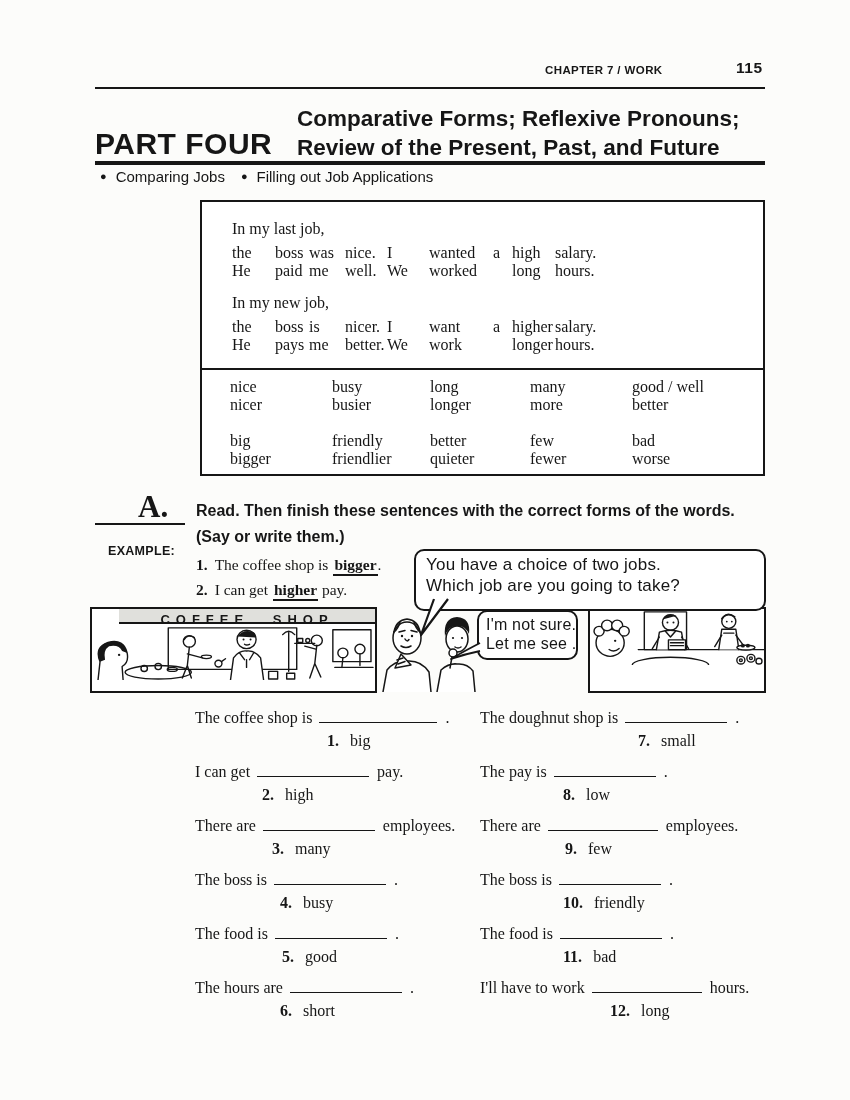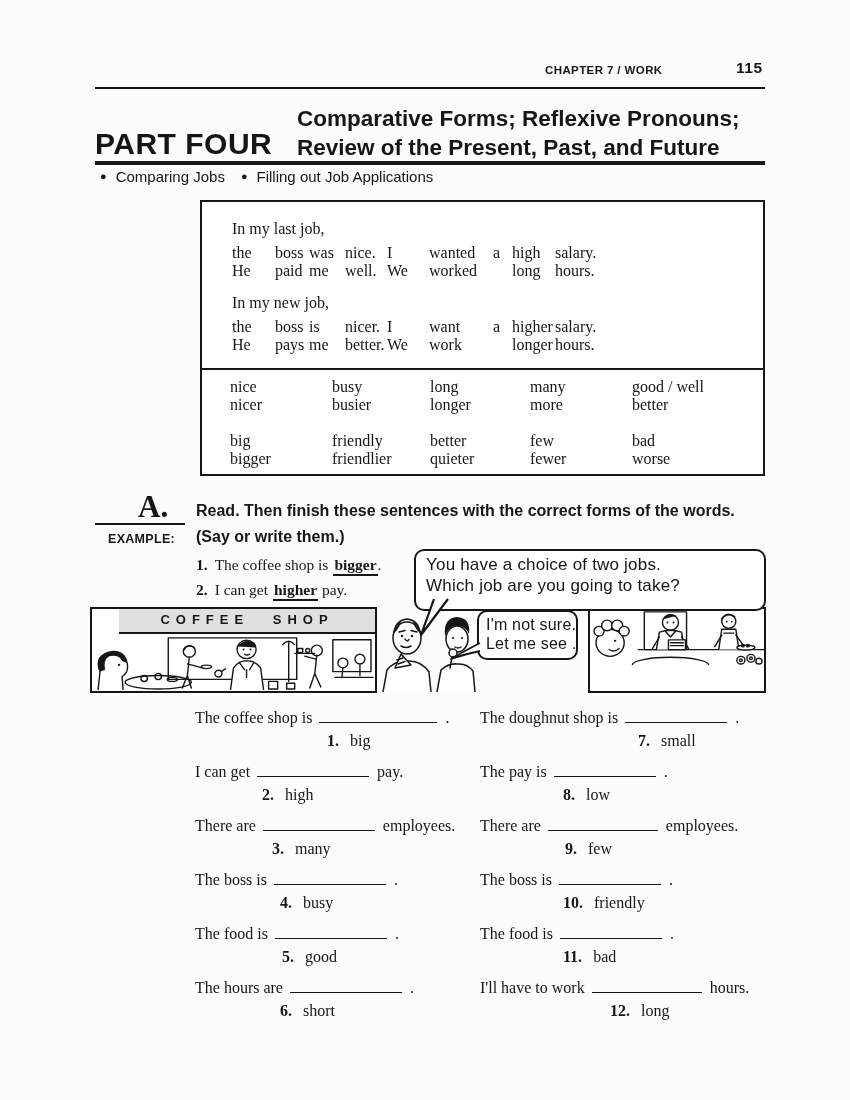--- a/index.html
+++ b/index.html
@@ -40,40 +40,40 @@
   .word-grid{position:absolute;left:28px;display:grid;
     grid-template-columns:102px 98px 100px 102px auto;font-size:16px;}
   .word-grid .wcell span{display:block;line-height:18px;}
 
   
   .sec-line{left:95px;top:523px;width:90px;height:2px;background:var(--ink);}
   .sec-letter{left:138px;top:489px;font-size:31px;font-weight:bold;}
   .sec-instr{left:196px;top:498px;width:560px;font-size:16px;font-weight:bold;line-height:26px;}
 
   
-  .example-label{left:108px;top:532px;font-size:12.5px;font-weight:bold;letter-spacing:.3px;}
+  .example-label{left:108px;top:544px;font-size:12.5px;font-weight:bold;letter-spacing:.3px;}
   .ex-sent{font-size:15.5px;line-height:17px;}
   .ex-sent .num{font-weight:bold;margin-right:7px;}
   .ex-sent .ans{font-weight:bold;border-bottom:2px solid var(--ink);margin-left:5px;padding:0 1px 1px;}
   .ex1{left:196px;top:556px;}
   .ex2{left:196px;top:581px;}
 
   
   .bubble{background:#fff;border:2.5px solid var(--ink);border-radius:10px;
     font-size:17px;line-height:21px;letter-spacing:.2px;z-index:2;}
   .bubble div{white-space:nowrap;}
   .bubble1{left:414px;top:549px;width:352px;padding:3px 10px 13px;}
   .bubble2{left:477px;top:610px;width:101px;padding:3px 7px 5px;font-size:16px;line-height:19px;}
   .tail{z-index:3;}
 
   
   .panel{border:2.5px solid var(--ink);background:#fff;}
   .panel1{left:90px;top:607px;width:287px;height:86px;}
   .panel3{left:588px;top:607px;width:178px;height:86px;}
-  .sign{height:25px;line-height:21px;text-align:center;background:var(--sign-band);
+  .sign{height:15px;line-height:21px;text-align:center;background:var(--sign-band);
     border-bottom:2px solid var(--ink);font-family:"Liberation Sans","DejaVu Sans",sans-serif;
     font-weight:bold;color:var(--ink);margin-left:27px;}
   .sign-coffee{font-size:13px;letter-spacing:6px;word-spacing:14px;}
   .sign-doughnut{font-size:12px;letter-spacing:2.5px;word-spacing:8px;}
   svg.scene{display:block;width:100%;height:56px;}
   .midmen{left:381px;top:608px;z-index:1;}
 
   
   .ex-item{position:absolute;font-family:"Liberation Serif","DejaVu Serif",serif;
     font-size:16px;line-height:20px;width:300px;}

